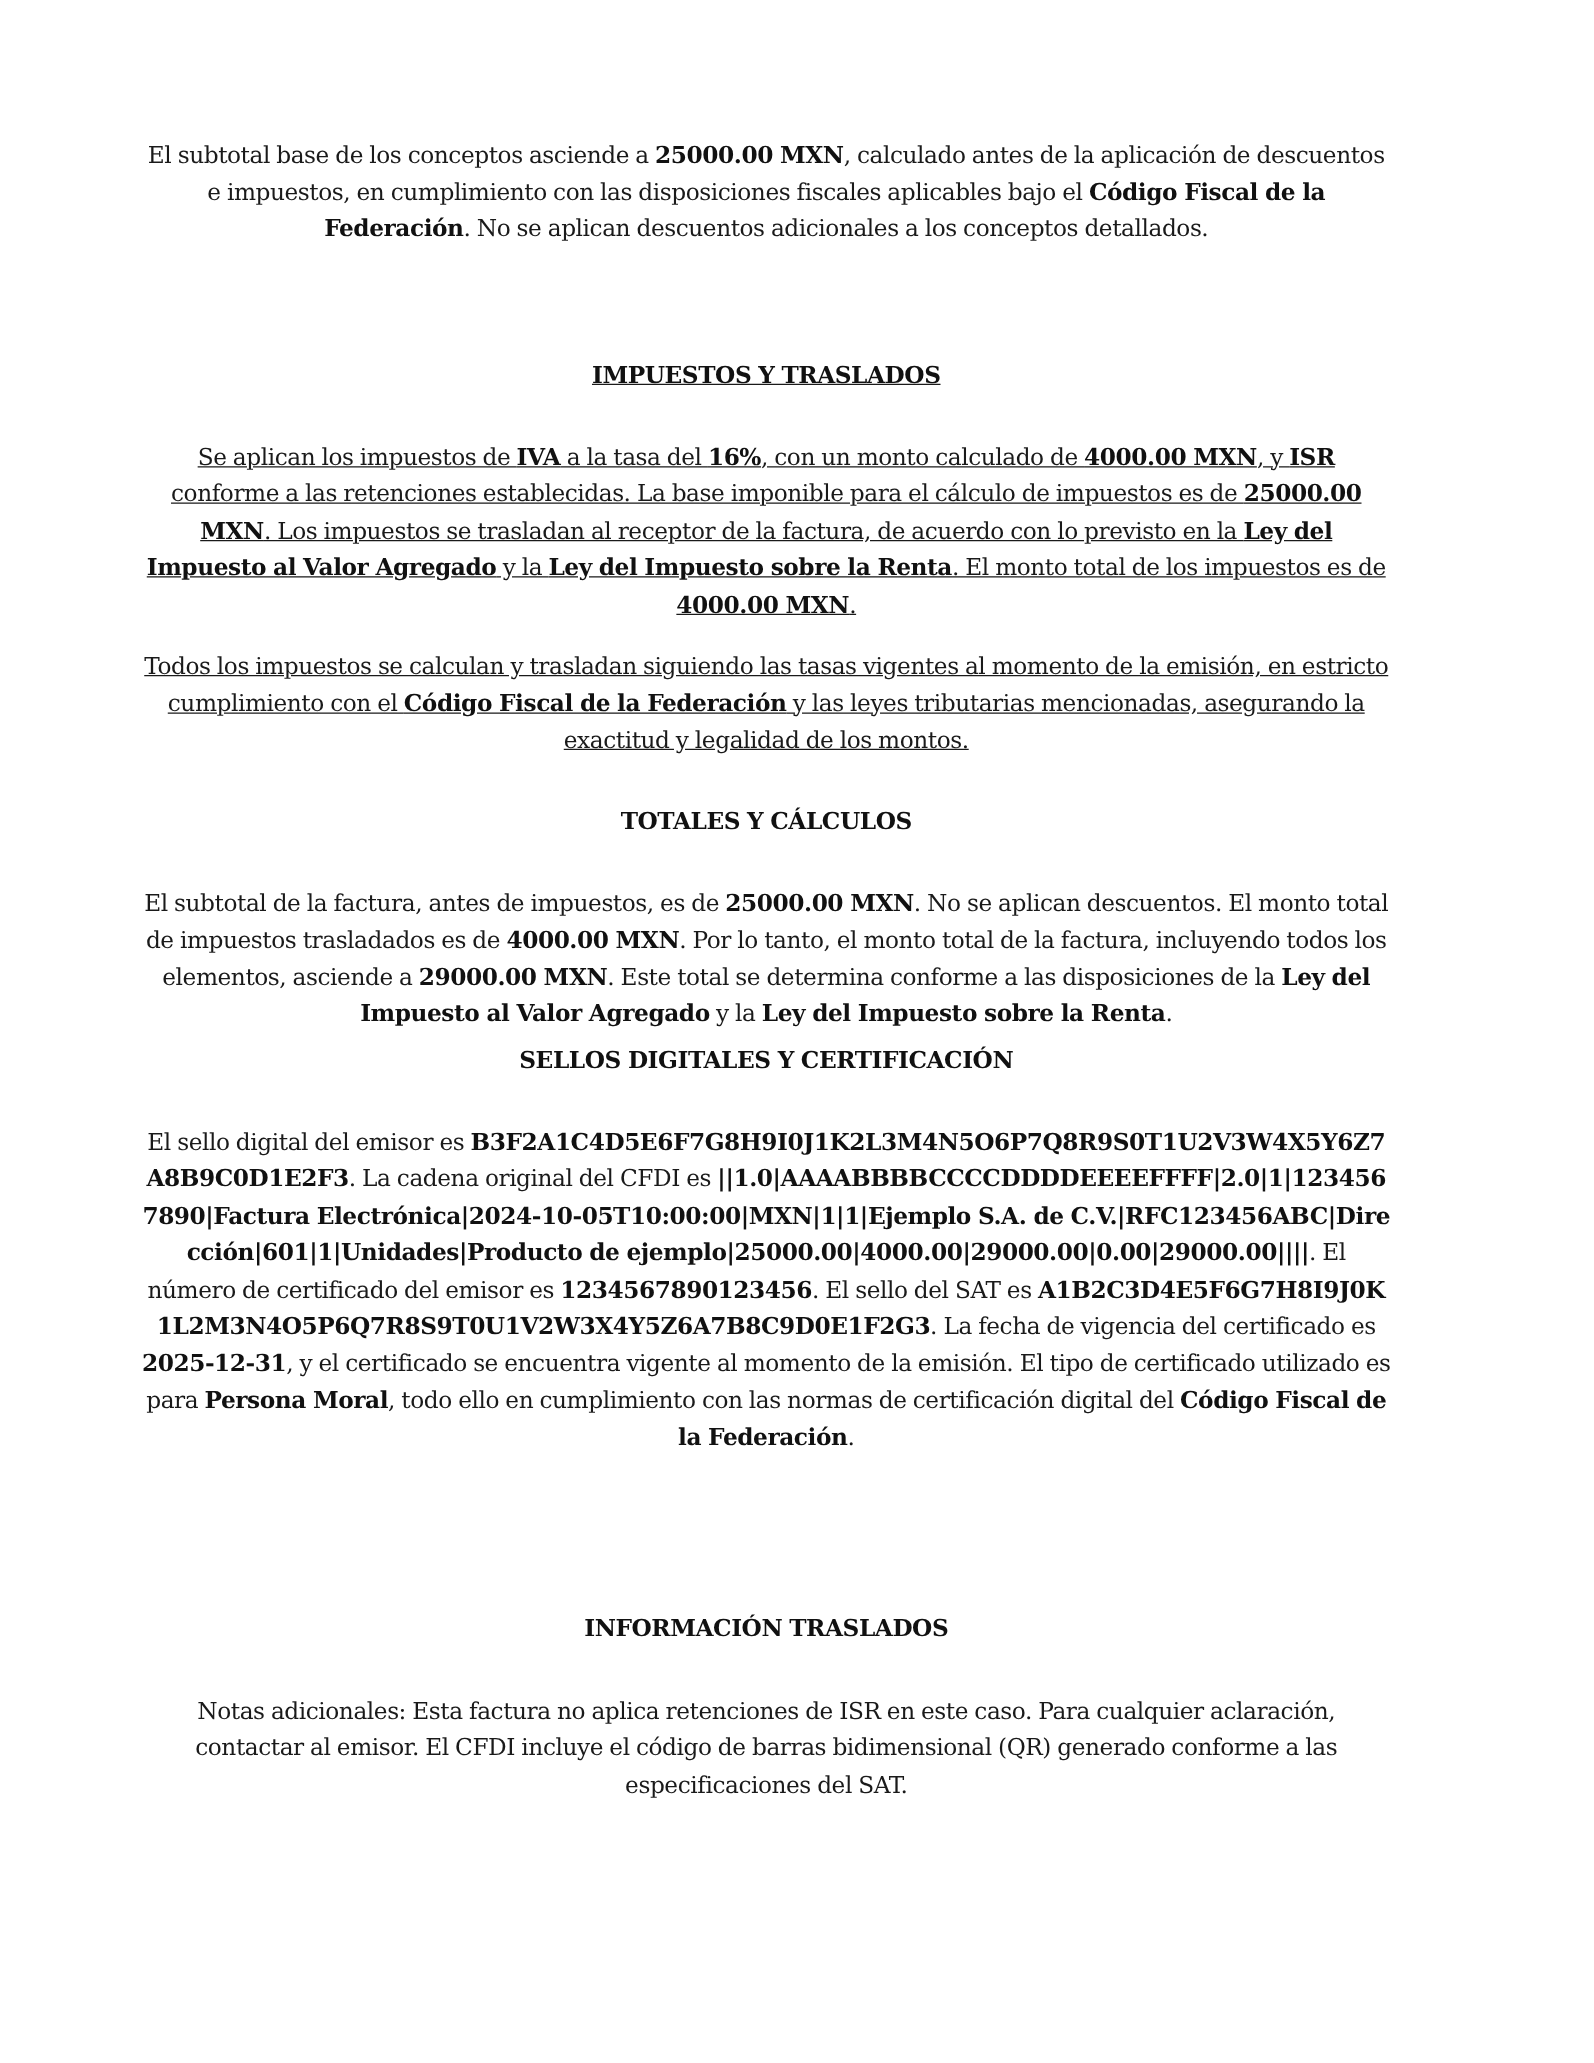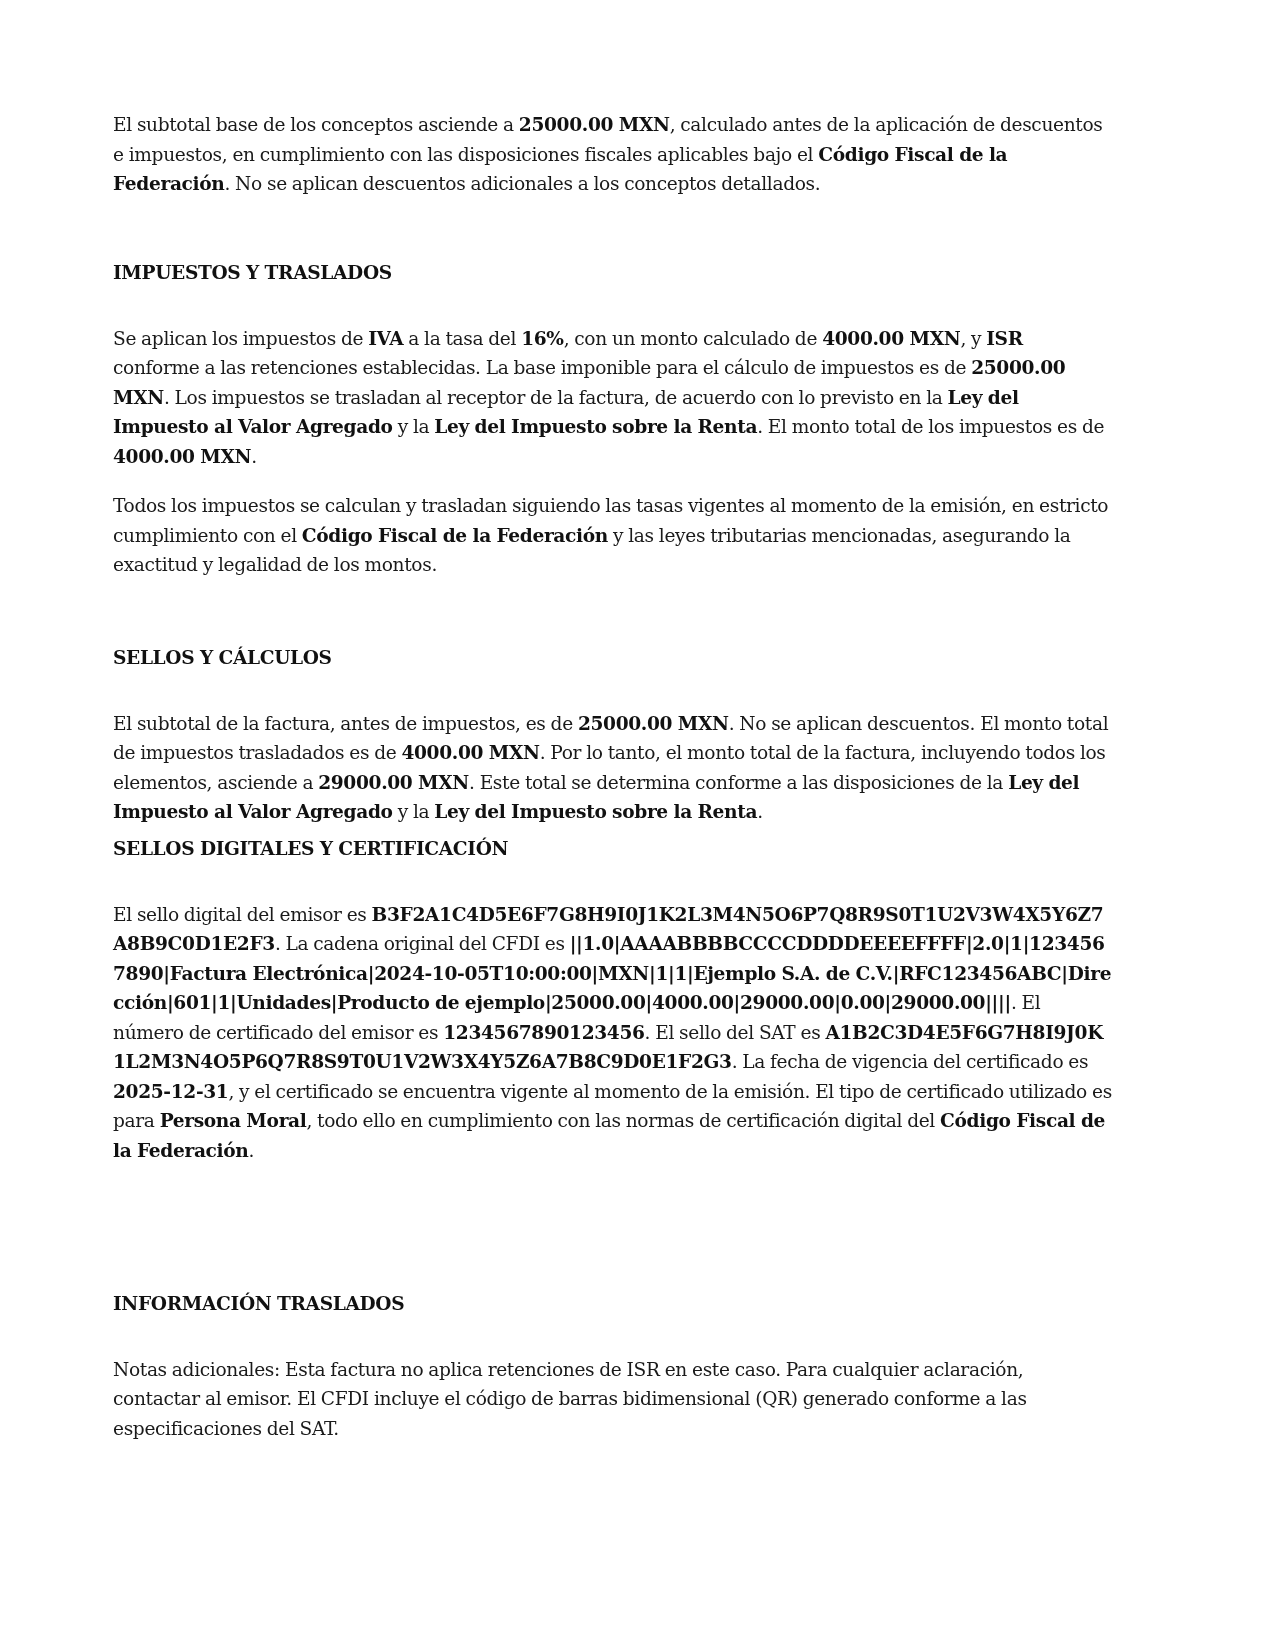--- a/index.html
+++ b/index.html
@@ -6,38 +6,38 @@
   body { width: 1275px; height: 1650px; overflow: hidden; position: relative; }
   .page {
     position: absolute; left: 113px; top: 110px; width: 1000px;
     font-family: "DejaVu Serif", "Liberation Serif", serif;
     font-size: 18.6px; line-height: 29.5px; color: #1a1a1a;
     letter-spacing: -0.35px; word-spacing: -0.5px;
   }
   .para { margin: 0 0 20px 0; }
   .para b { font-weight: bold; color: #111; }
   .heading { font-weight: bold; font-size: 18.6px; margin: 0; color: #111; }
-  .section { position: absolute; left: 0; width: 1000px; }
+  .section { position: absolute; left: 0; width: 1000px; text-align: center; }
   .section .heading + .para { margin-top: 36px; }
   .break-all { word-break: break-all; }
 </style>
 </head>
 <body>
 
 <div class="page">
   <div class="section" style="top:0px;">
       <p class="para"><span>El subtotal base de los conceptos asciende a </span><b>25000.00 MXN</b><span>, calculado antes de la aplicación de descuentos e impuestos, en cumplimiento con las disposiciones fiscales aplicables bajo el </span><b>Código Fiscal de la Federación</b><span>. No se aplican descuentos adicionales a los conceptos detallados.</span></p>
     </div>
-  <div class="section" style="top:148px;">
+  <div class="section" style="top:176px;text-decoration:underline;">
       <div class="heading">IMPUESTOS Y TRASLADOS</div>
       <p class="para"><span>Se aplican los impuestos de </span><b>IVA</b><span> a la tasa del </span><b>16%</b><span>, con un monto calculado de </span><b>4000.00 MXN</b><span>, y </span><b>ISR</b><span> conforme a las retenciones establecidas. La base imponible para el cálculo de impuestos es de </span><b>25000.00 MXN</b><span>. Los impuestos se trasladan al receptor de la factura, de acuerdo con lo previsto en la </span><b>Ley del Impuesto al Valor Agregado</b><span> y la </span><b>Ley del Impuesto sobre la Renta</b><span>. El monto total de los impuestos es de </span><b>4000.00 MXN</b><span>.</span></p>
       <p class="para"><span>Todos los impuestos se calculan y trasladan siguiendo las tasas vigentes al momento de la emisión, en estricto cumplimiento con el </span><b>Código Fiscal de la Federación</b><span> y las leyes tributarias mencionadas, asegurando la exactitud y legalidad de los montos.</span></p>
     </div>
   <div class="section" style="top:533px;">
-      <div class="heading">SELLOS Y CÁLCULOS</div>
+      <div class="heading">TOTALES Y CÁLCULOS</div>
       <p class="para"><span>El subtotal de la factura, antes de impuestos, es de </span><b>25000.00 MXN</b><span>. No se aplican descuentos. El monto total de impuestos trasladados es de </span><b>4000.00 MXN</b><span>. Por lo tanto, el monto total de la factura, incluyendo todos los elementos, asciende a </span><b>29000.00 MXN</b><span>. Este total se determina conforme a las disposiciones de la </span><b>Ley del Impuesto al Valor Agregado</b><span> y la </span><b>Ley del Impuesto sobre la Renta</b><span>.</span></p>
     </div>
   <div class="section" style="top:724px;">
       <div class="heading">SELLOS DIGITALES Y CERTIFICACIÓN</div>
       <p class="para"><span>El sello digital del emisor es </span><b class="break-all">B3F2A1C4D5E6F7G8H9I0J1K2L3M4N5O6P7Q8R9S0T1U2V3W4X5Y6Z7A8B9C0D1E2F3</b><span>. La cadena original del CFDI es </span><b class="break-all">||1.0|AAAABBBBCCCCDDDDEEEEFFFF|2.0|1|1234567890|Factura Electrónica|2024-10-05T10:00:00|MXN|1|1|Ejemplo S.A. de C.V.|RFC123456ABC|Dirección|601|1|Unidades|Producto de ejemplo|25000.00|4000.00|29000.00|0.00|29000.00||||</b><span>. El número de certificado del emisor es </span><b>1234567890123456</b><span>. El sello del SAT es </span><b class="break-all">A1B2C3D4E5F6G7H8I9J0K1L2M3N4O5P6Q7R8S9T0U1V2W3X4Y5Z6A7B8C9D0E1F2G3</b><span>. La fecha de vigencia del certificado es </span><b>2025-12-31</b><span>, y el certificado se encuentra vigente al momento de la emisión. El tipo de certificado utilizado es para </span><b>Persona Moral</b><span>, todo ello en cumplimiento con las normas de certificación digital del </span><b>Código Fiscal de la Federación</b><span>.</span></p>
     </div>
   <div class="section" style="top:1179px;">
       <div class="heading">INFORMACIÓN TRASLADOS</div>
       <p class="para"><span>Notas adicionales: Esta factura no aplica retenciones de ISR en este caso. Para cualquier aclaración, contactar al emisor. El CFDI incluye el código de barras bidimensional (QR) generado conforme a las especificaciones del SAT.</span></p>
     </div>

